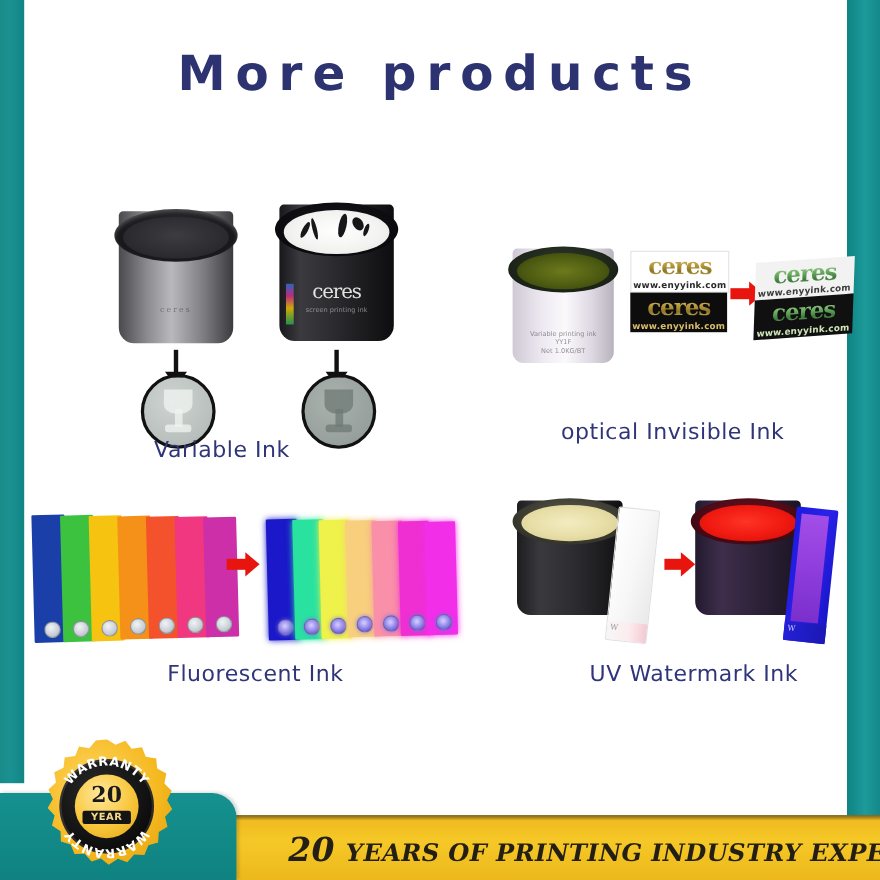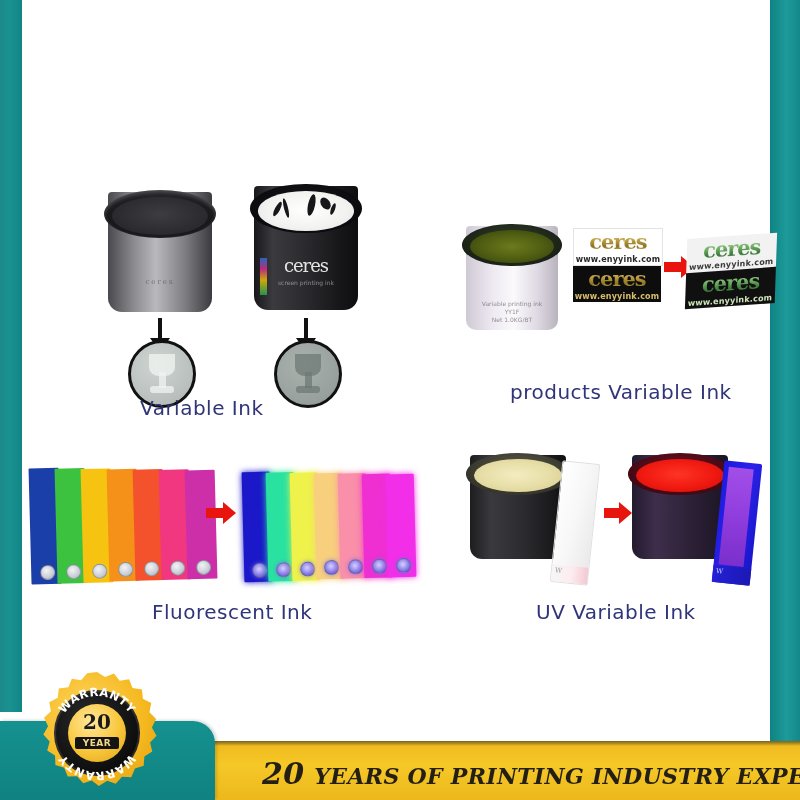--- a/index.html
+++ b/index.html
@@ -476,20 +476,21 @@
   }
 </style>
 </head>
 <body>
 
 <div id="page">
 
   <div class="teal-bar-left"></div>
   <div class="teal-bar-right"></div>
 
+  <div class="title">More products</div>
 
   <div class="panel">
 
     <div class="can" id="can-dark">
       <div class="can-body">
         <div class="can-text">ceres</div>
       </div>
       <div class="can-rim"></div>
       <div class="can-inner"></div>
     </div>
@@ -556,21 +557,21 @@
       <div class="ceres-card" style="position:relative;width:90px;height:34px;background:#f2f2f2;">
         <div class="ceres-word green-text">ceres</div>
         <div class="ceres-url" style="color:#3b3b3b">www.enyyink.com</div>
       </div>
       <div class="ceres-card" style="position:relative;width:90px;height:36px;background:#101010;">
         <div class="ceres-word green-text">ceres</div>
         <div class="ceres-url" style="color:#cfe6bb">www.enyyink.com</div>
       </div>
     </div>
 
-    <div class="caption" style="left:510px;top:380px">products Variable Ink</div>
+    <div class="caption" style="left:510px;top:380px">optical Invisible Ink</div>
   </div>
 
   <div class="panel">
     <div class="strip-group" id="fluo-day" style="left:30px;top:466px;width:190px;height:116px;transform:rotate(-1.5deg)">
         <div class="strip" style="left: 0px; width: 30px; height: 116px; top: 0px; background: rgb(27, 63, 168); box-shadow: none;">
           <div class="strip-dot"></div>
         </div>
         <div class="strip" style="left: 26px; width: 30px; height: 114.8px; top: 1px; background: rgb(60, 194, 63); box-shadow: none;">
           <div class="strip-dot"></div>
         </div>
@@ -642,21 +643,21 @@
       <div class="can-inner"></div>
     </div>
 
     <div class="uv-strip uv-strip-glow" style="left:718px;top:462px;width:38px;height:122px;transform:rotate(6deg)">
       <div class="uv-strip-inner"></div>
       <div class="uv-strip-foot uv-foot-glow">
         <div class="uv-foot-mark" style="color:#cfcaff">W</div>
       </div>
     </div>
 
-    <div class="caption" style="left:536px;top:600px">UV Variable Ink</div>
+    <div class="caption" style="left:536px;top:600px">UV Watermark Ink</div>
   </div>
 
   <div class="gold-banner">
     <div class="gold-banner-shade"></div>
     <div class="banner-text">
       <span class="banner-num">20</span><span>YEARS OF PRINTING INDUSTRY EXPERIENCE</span>
     </div>
   </div>
 
   <div class="teal-block"></div>

